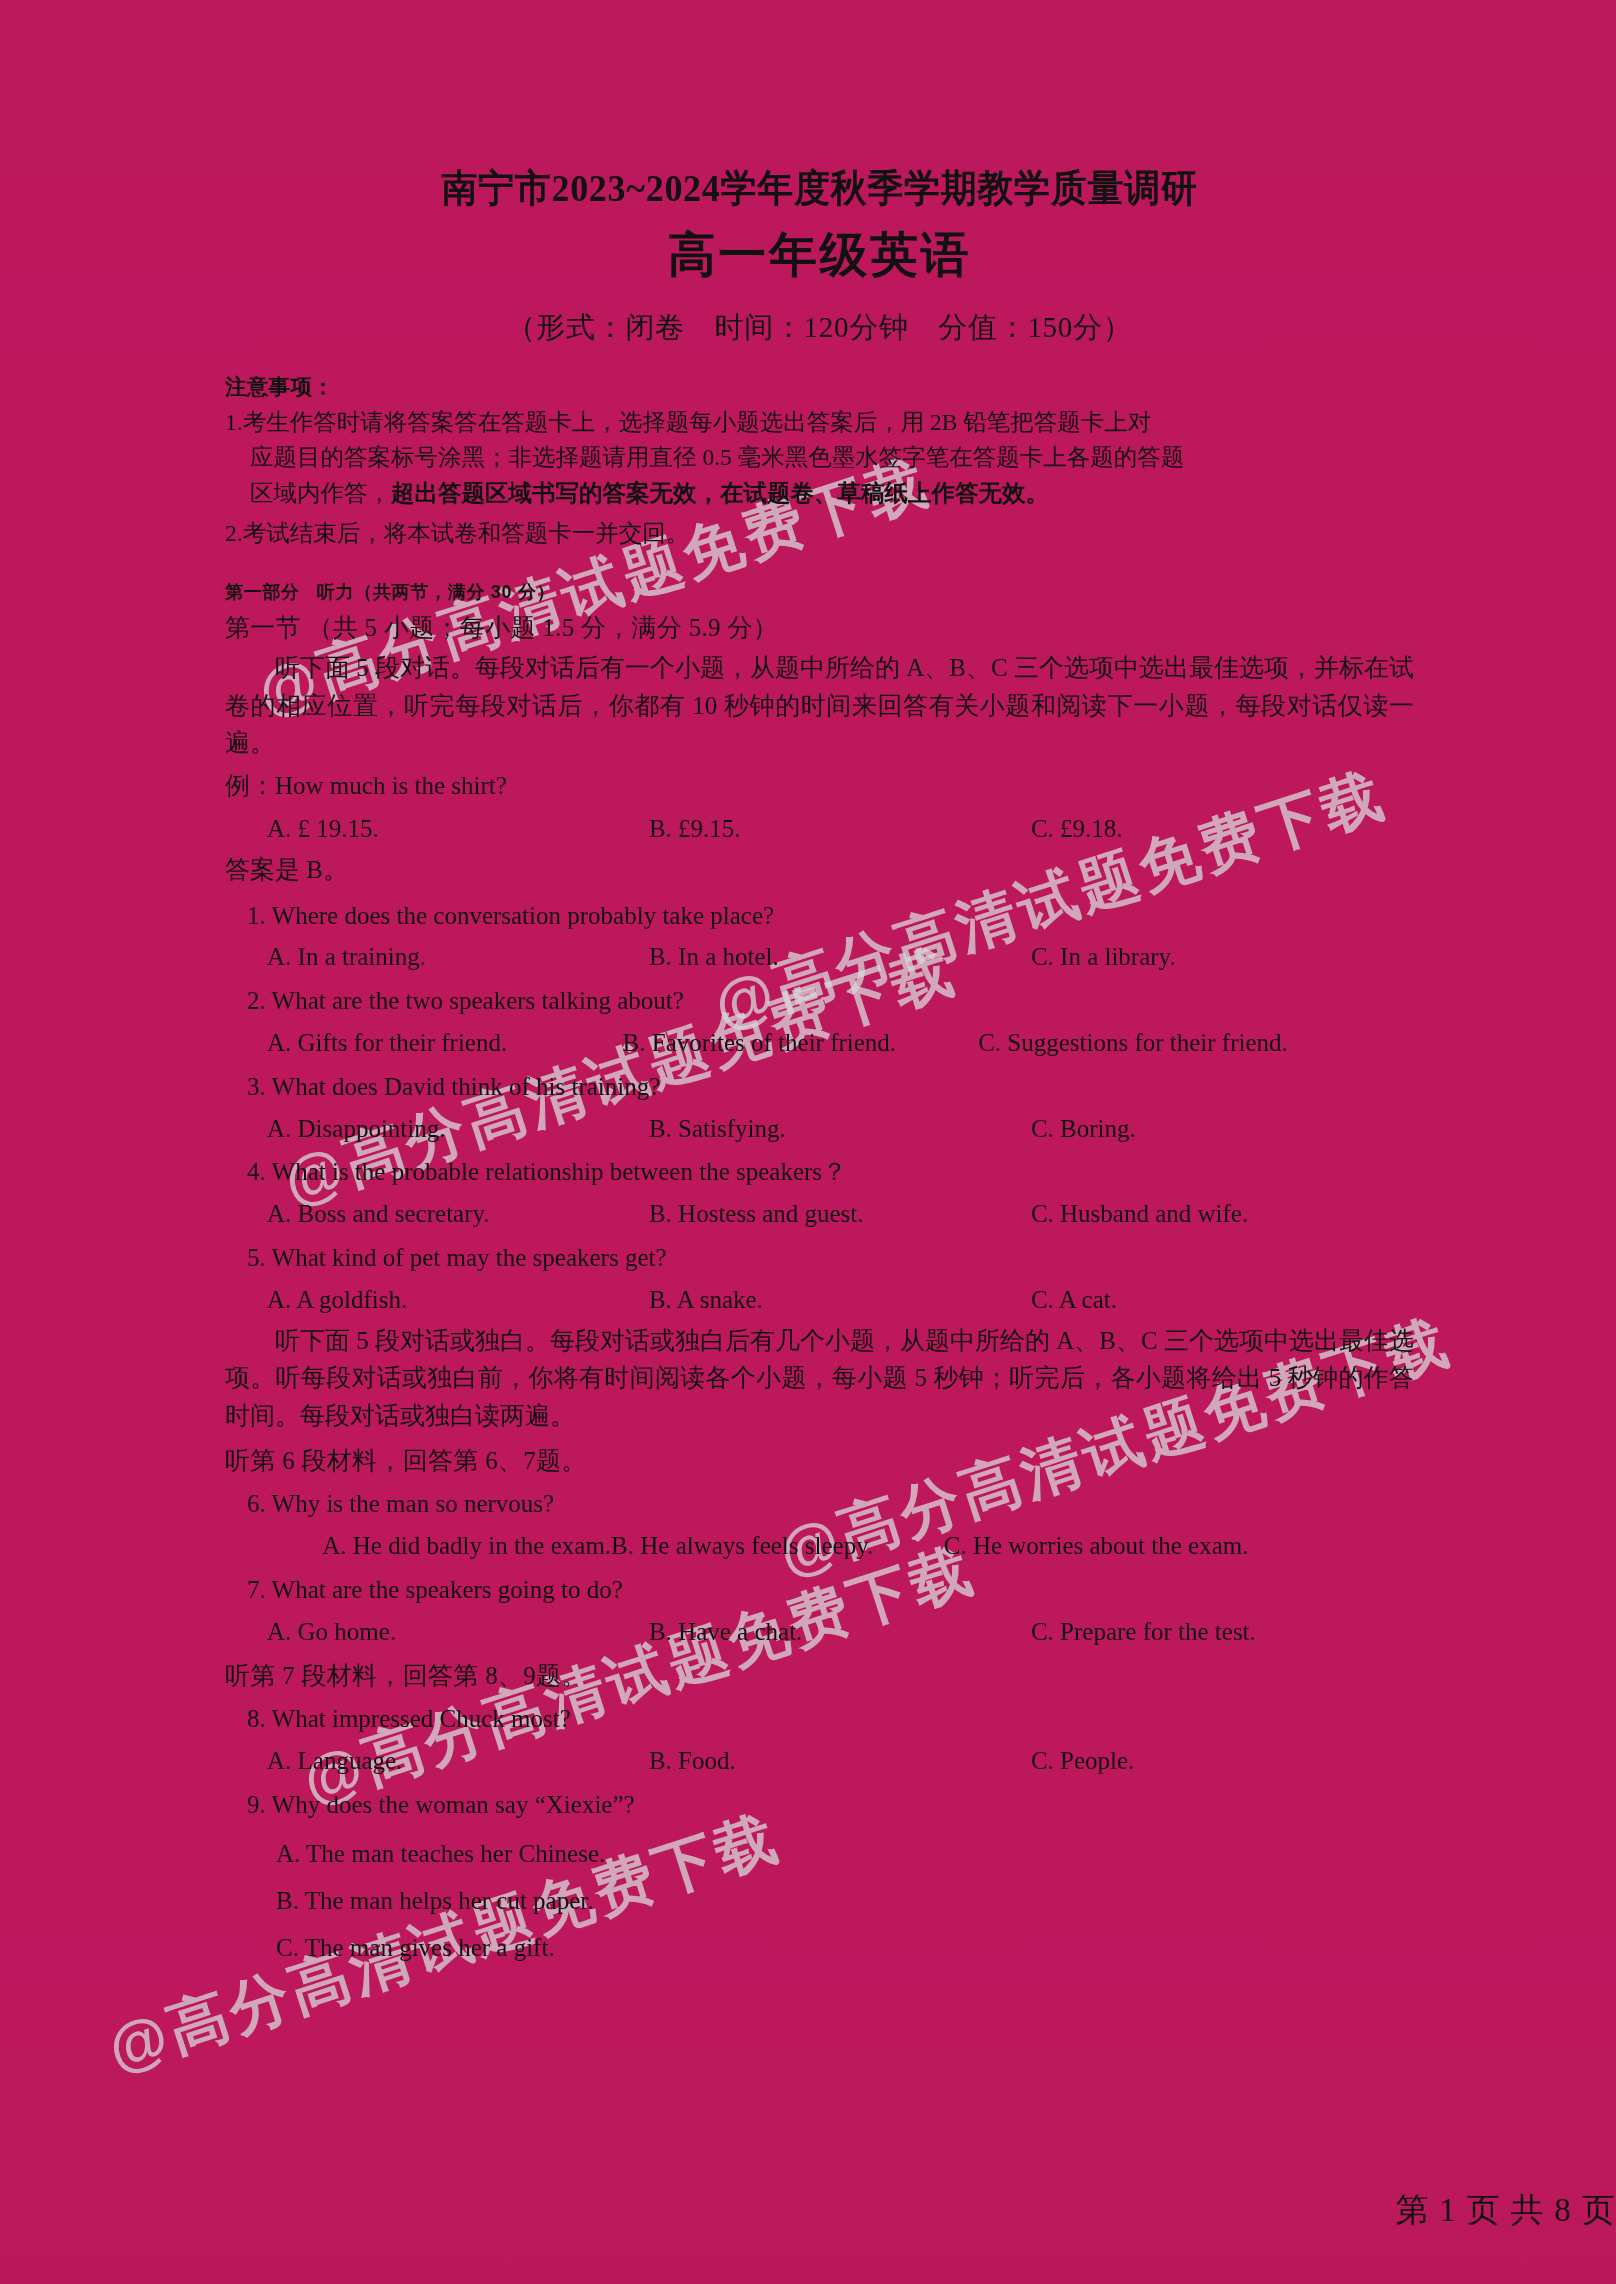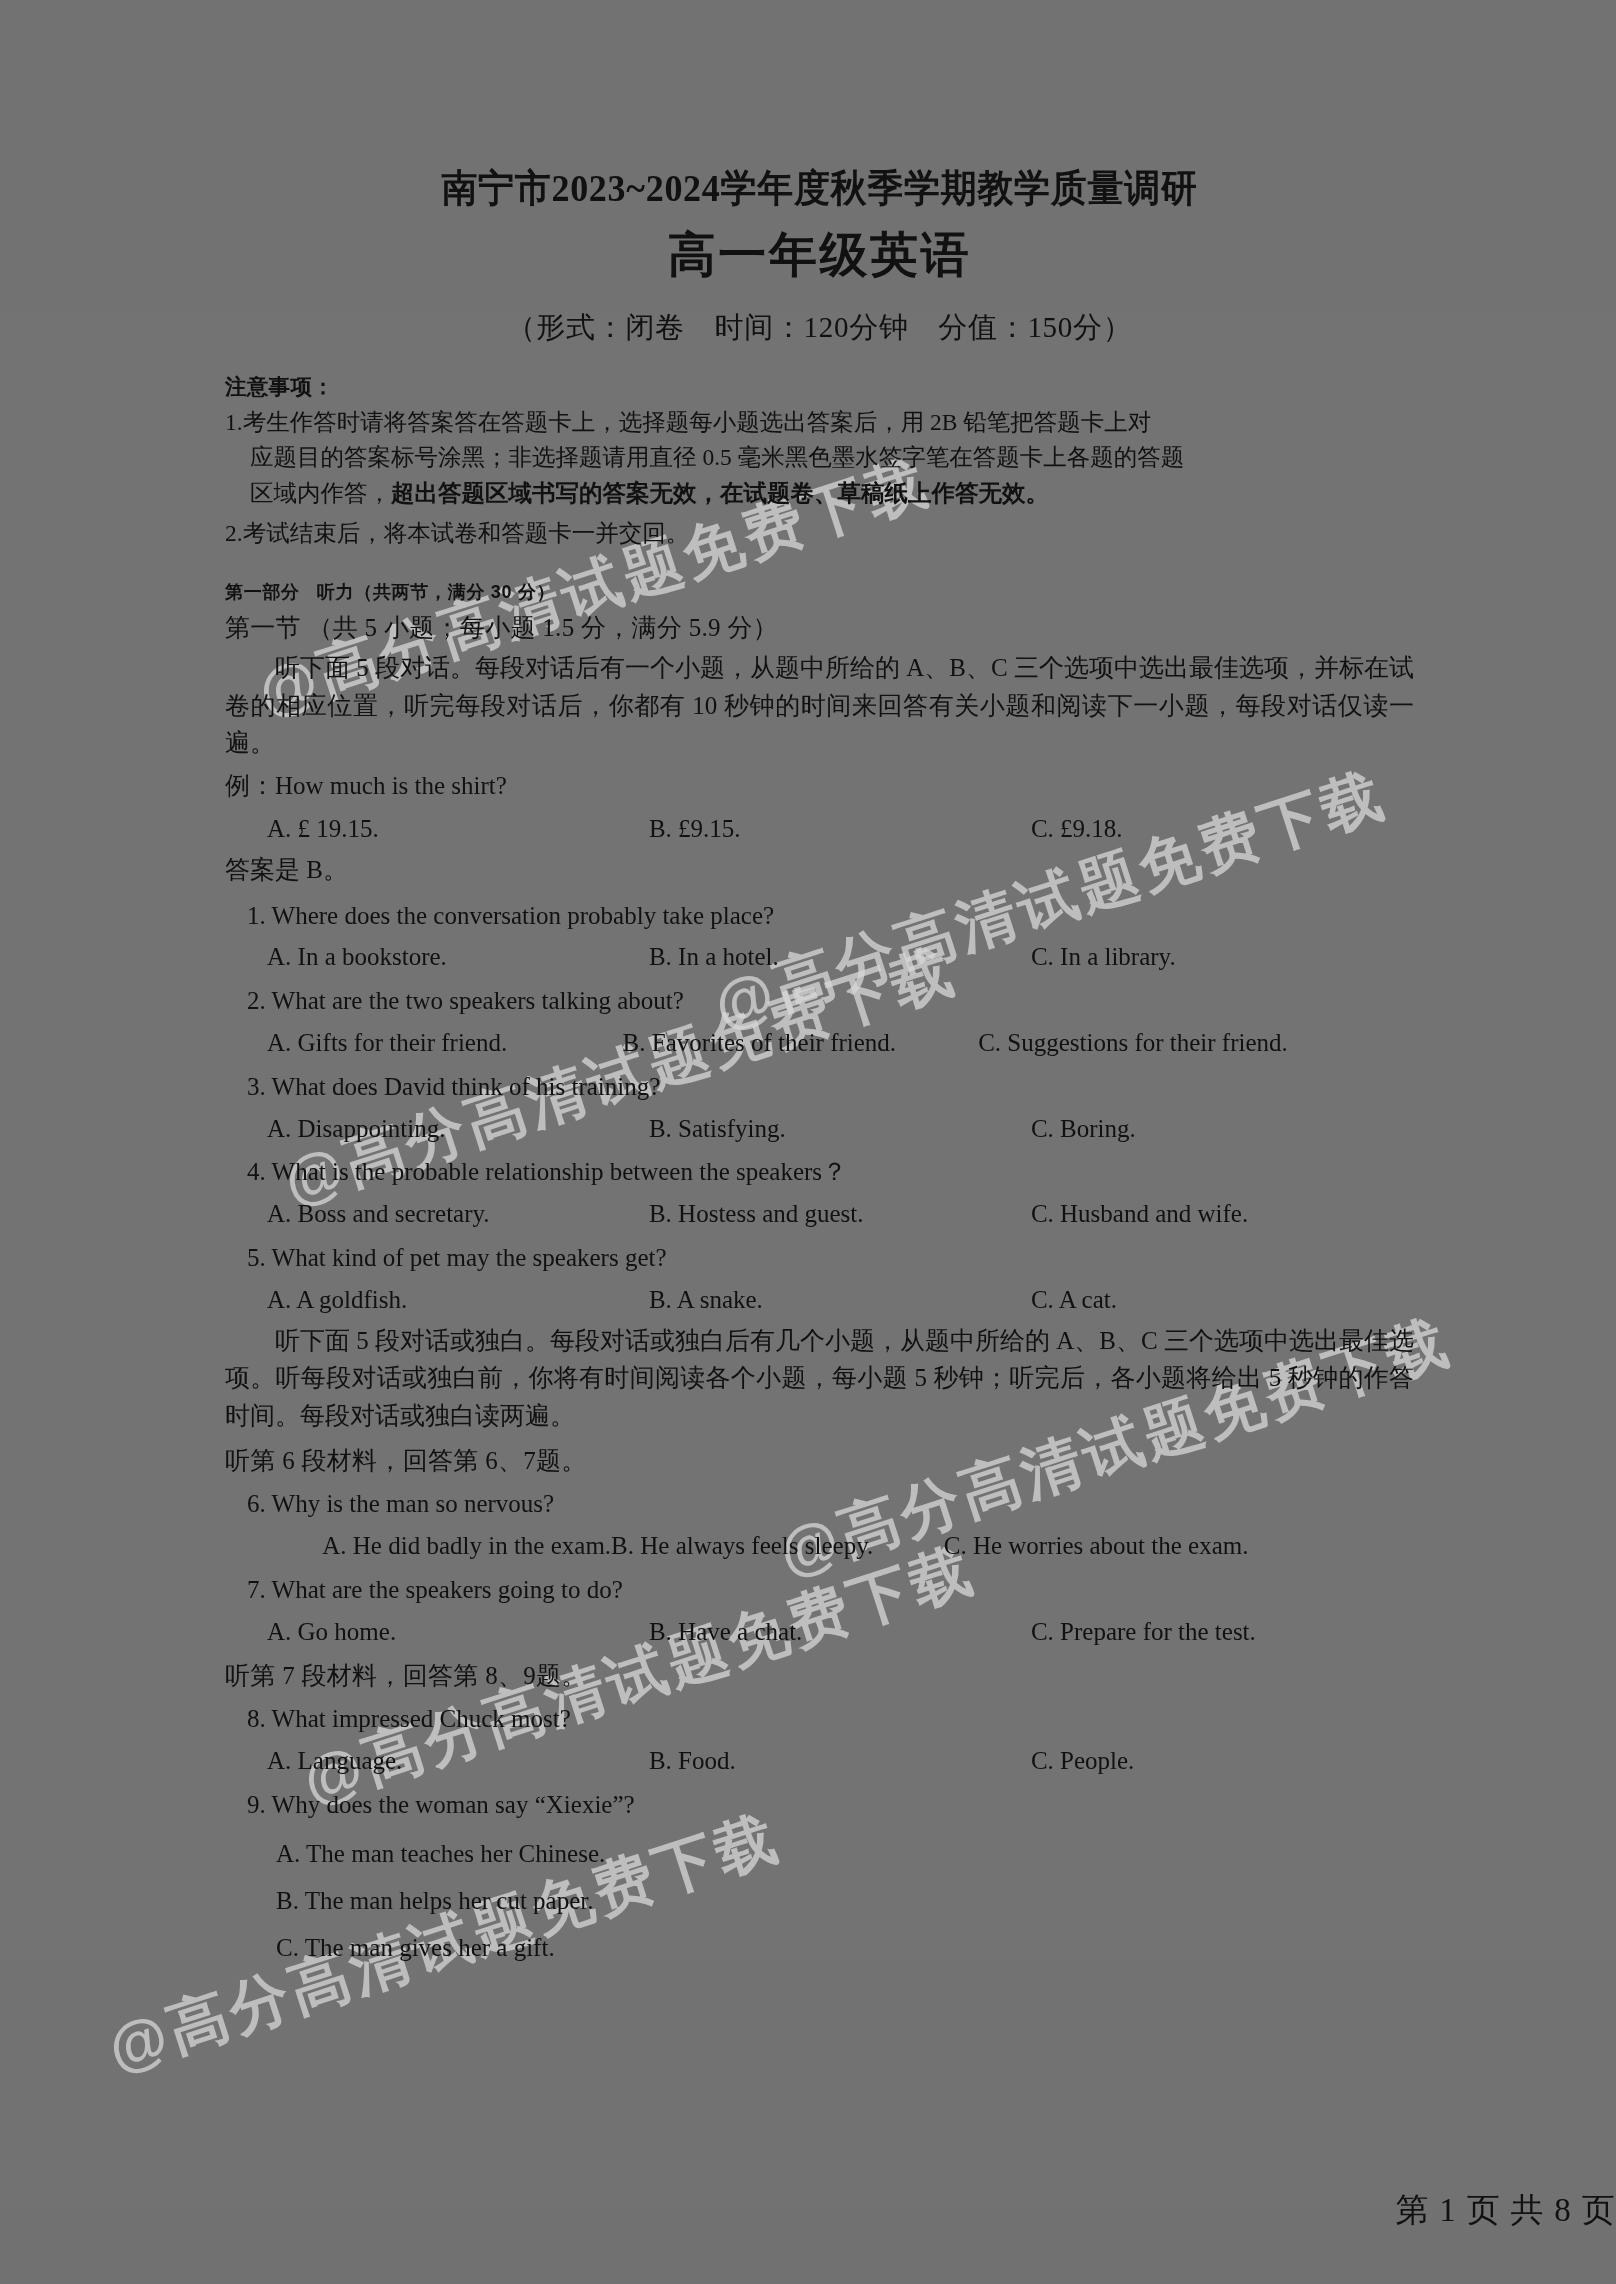--- a/index.html
+++ b/index.html
@@ -8,21 +8,21 @@
     background: #ffffff;
   }
   body {
     font-family: "Liberation Serif", "DejaVu Serif", serif;
     color: #111111;
   }
   .page {
     position: relative;
     width: 1616px;
     height: 2284px;
-    background: #737373;
+    background: #be185d;
     overflow: hidden;
   }
 
   
   .watermark-layer {
     position: absolute;
     inset: 0;
     pointer-events: none;
     z-index: 0;
     overflow: hidden;
@@ -244,21 +244,21 @@
     <div class="opts w-even">
       <div class="o">A. £ 19.15.</div>
       <div class="o">B. £9.15.</div>
       <div class="o">C. £9.18.</div>
     </div>
 
     <p class="line">答案是 B。</p>
 
     <p class="q-stem">1. Where does the conversation probably take place?</p>
     <div class="opts w-even">
-      <div class="o">A. In a bookstore.</div>
+      <div class="o">A. In a training.</div>
       <div class="o">B. In a hotel.</div>
       <div class="o">C. In a library.</div>
     </div>
 
     <p class="q-stem">2. What are the two speakers talking about?</p>
     <div class="opts w-wide">
       <div class="o">A. Gifts for their friend.</div>
       <div class="o">B. Favorites of their friend.</div>
       <div class="o">C. Suggestions for their friend.</div>
     </div>

